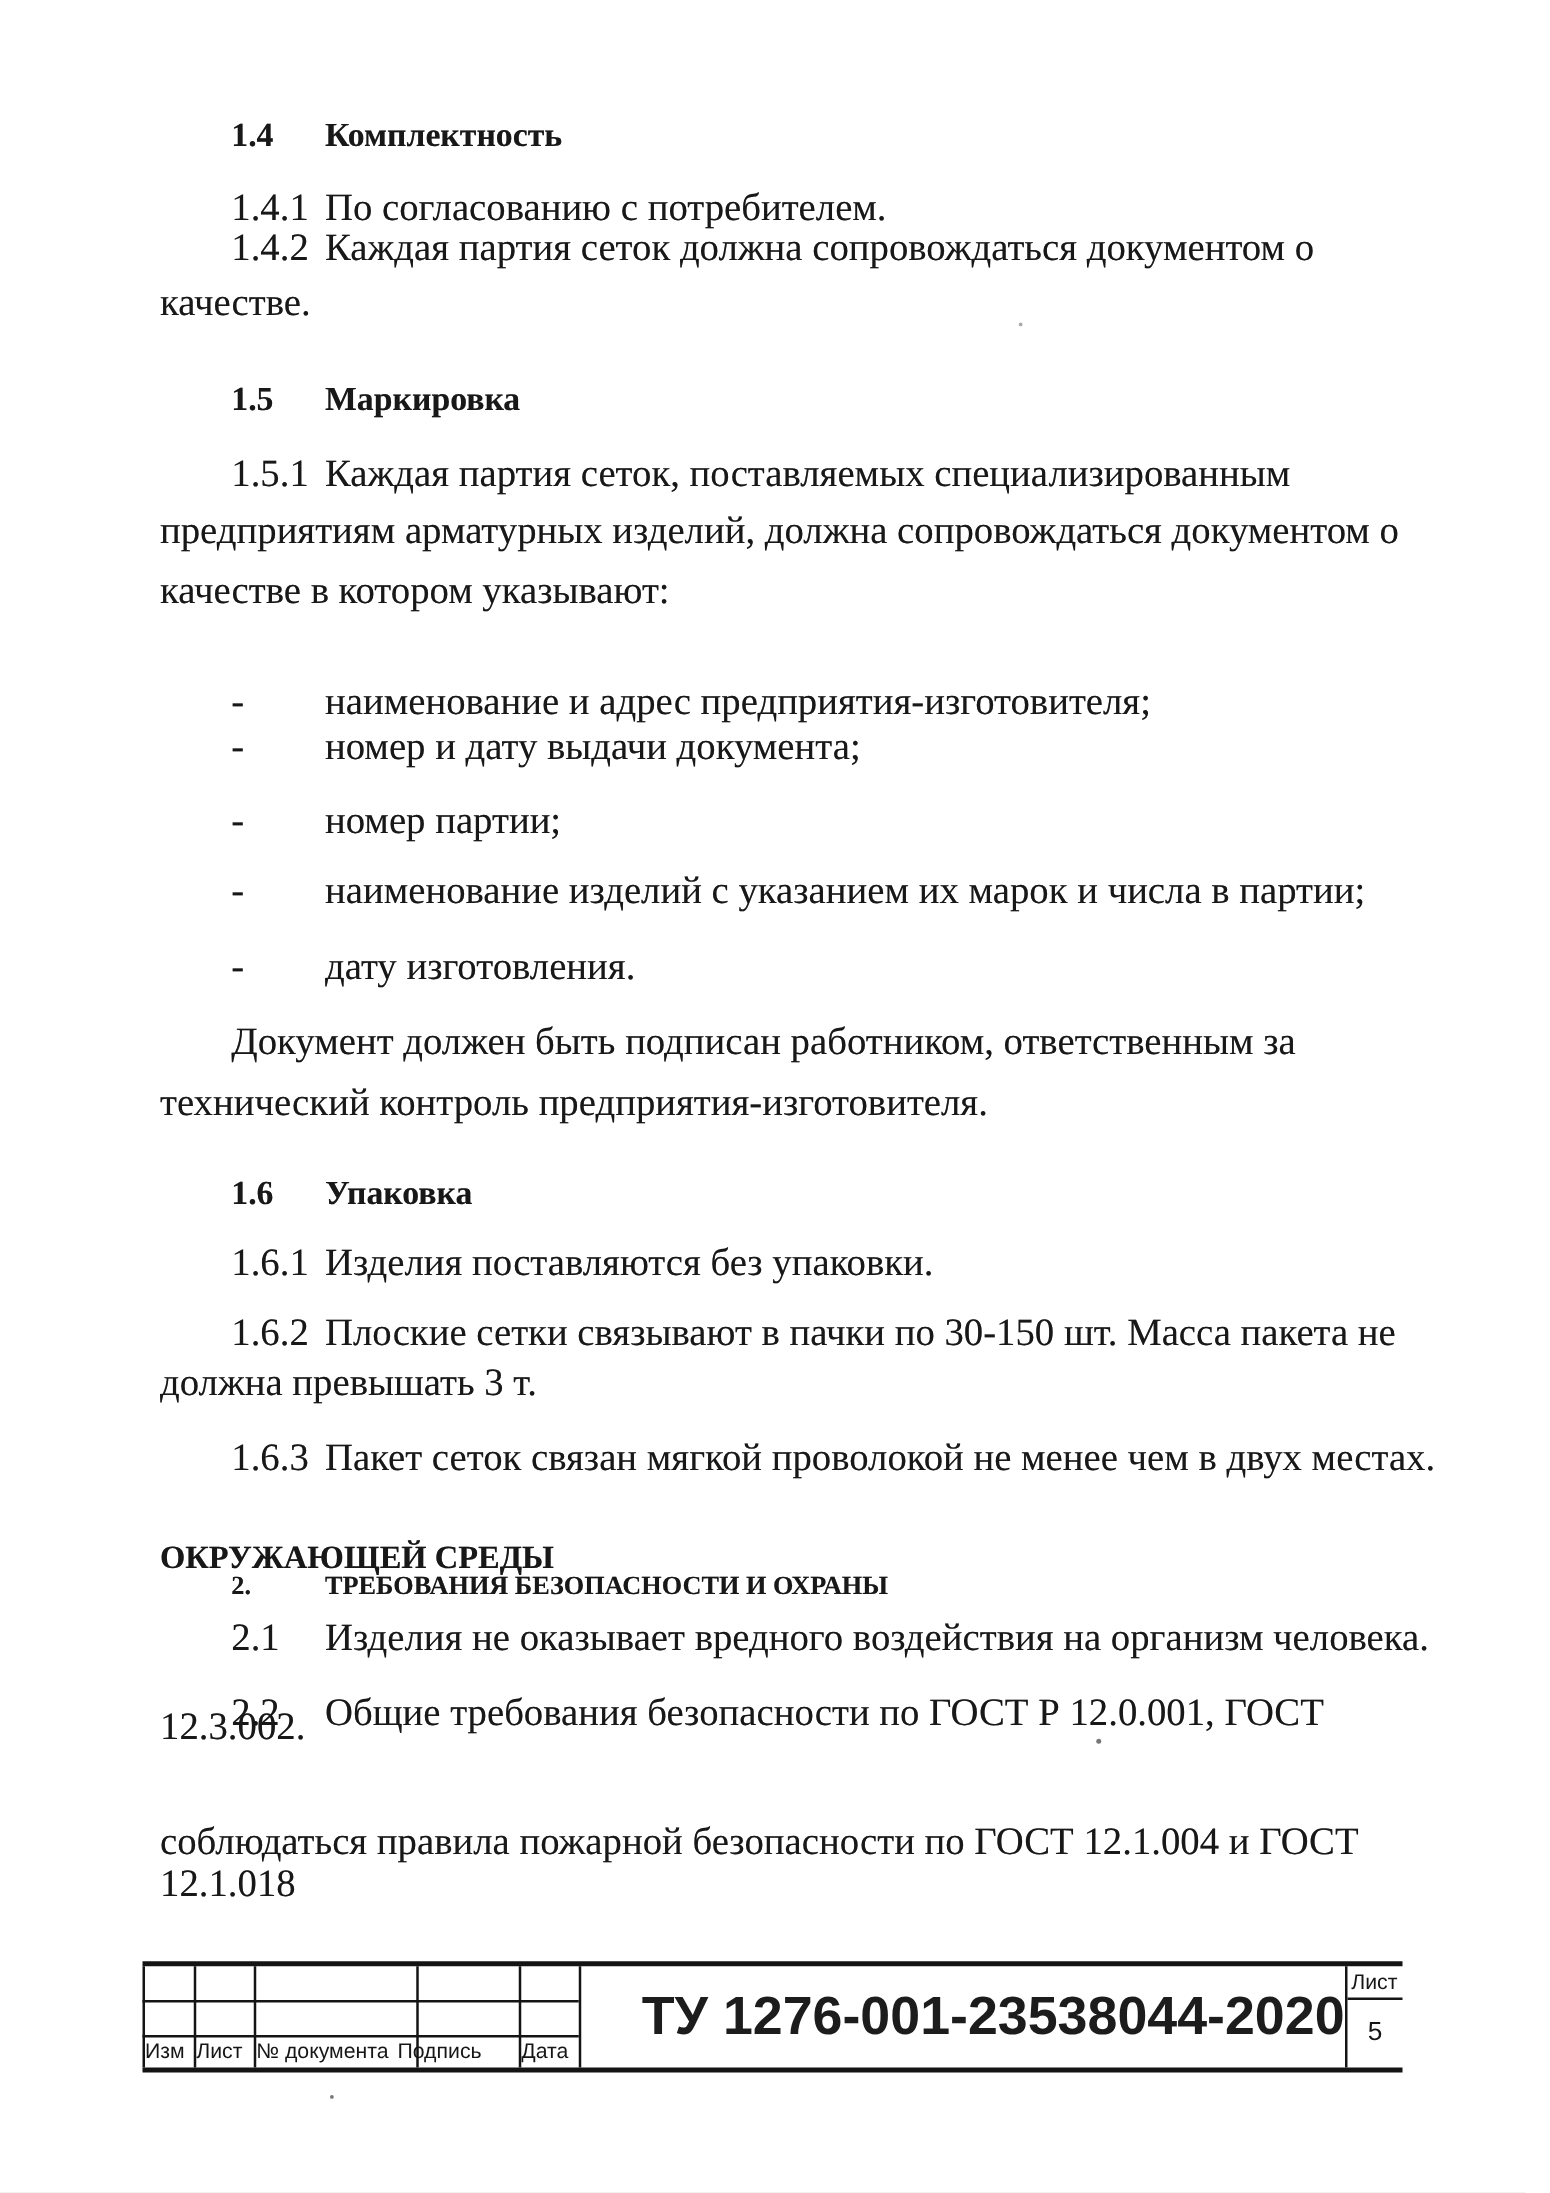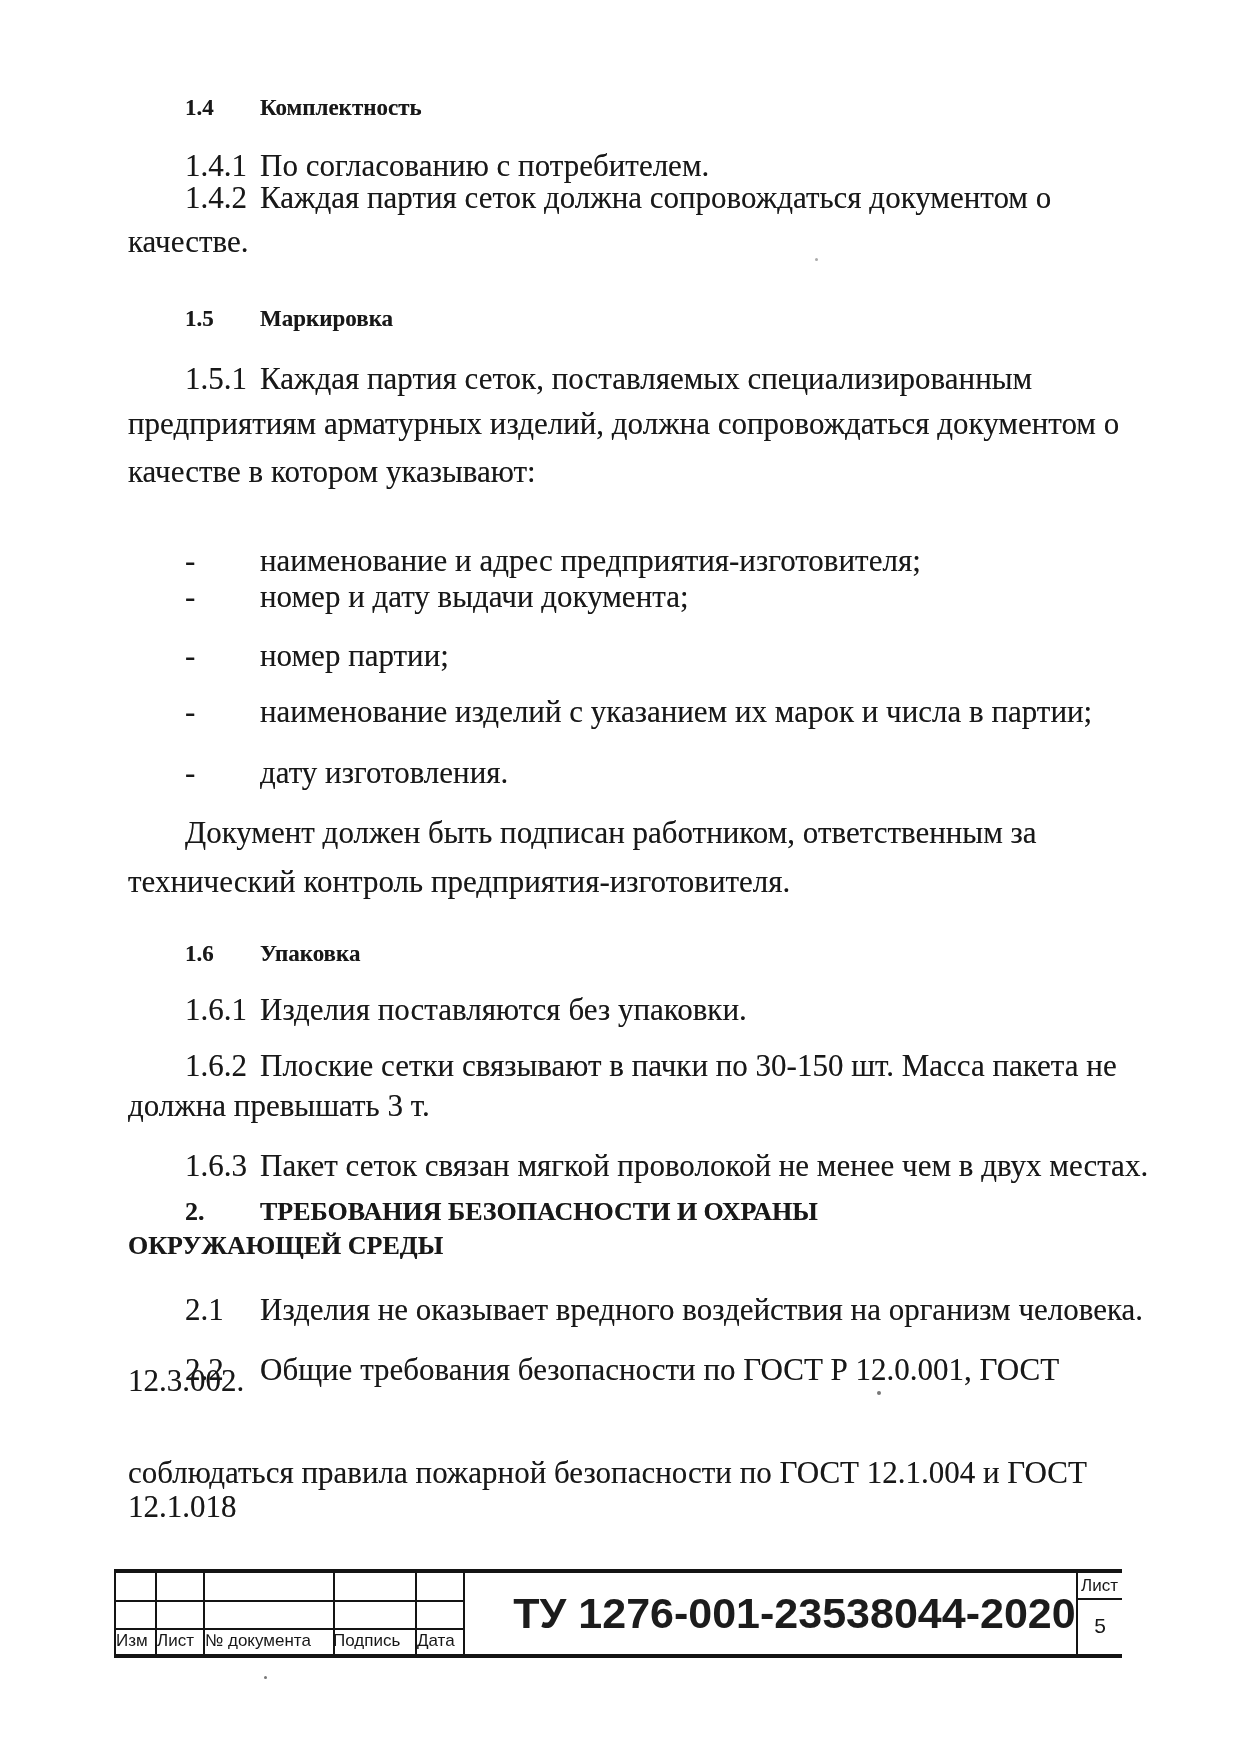--- a/index.html
+++ b/index.html
@@ -3,21 +3,21 @@
 <meta charset="utf-8">
 <style>
   html,body{margin:0;padding:0;background:#e8e8e8;}
   .page{
     position:relative;width:1240px;height:1754px;background:#ffffff;
     font-family:"Liberation Serif","DejaVu Serif",serif;color:#181818;
     overflow:hidden;margin:0 auto;
   }
   .ln{position:absolute;font-size:31px;line-height:32px;white-space:nowrap;
       text-shadow:0 0 0.5px rgba(10,10,10,0.45);}
-  .hd{font-weight:bold;font-size:23px;}
+  .hd{font-weight:bold;font-size:27px;}
   .numcol{display:inline-block;width:75px;}
   .speck{position:absolute;background:#777;border-radius:50%;}
 
   
   .stamp{
     position:absolute;left:114px;top:1569px;width:1008px;height:89px;
     border-top:4px solid #141414;border-bottom:4px solid #141414;
     box-sizing:border-box;font-family:"Liberation Sans","DejaVu Sans",sans-serif;
     color:#161616;
   }
@@ -67,21 +67,21 @@
 
   <div class="ln hd" style="left:185px;top:938px"><span class="numcol">1.6</span><span>Упаковка</span></div>
 
   <div class="ln" style="left:185px;top:994px"><span class="numcol">1.6.1</span><span>Изделия поставляются без упаковки.</span></div>
 
   <div class="ln" style="left:185px;top:1050px"><span class="numcol">1.6.2</span><span>Плоские сетки связывают в пачки по 30-150 шт. Масса пакета не</span></div>
   <div class="ln" style="left:128px;top:1090px">должна превышать 3 т.</div>
 
   <div class="ln" style="left:185px;top:1150px"><span class="numcol">1.6.3</span><span>Пакет сеток связан мягкой проволокой не менее чем в двух местах.</span></div>
 
-  <div class="ln hd" style="left:185px;top:1196px;font-size:26px"><span class="numcol">2.</span><span>ТРЕБОВАНИЯ БЕЗОПАСНОСТИ И ОХРАНЫ</span></div>
+  <div class="ln hd" style="left:185px;top:1252px;font-size:21px"><span class="numcol">2.</span><span>ТРЕБОВАНИЯ БЕЗОПАСНОСТИ И ОХРАНЫ</span></div>
   <div class="ln hd" style="left:128px;top:1230px;font-size:26px">ОКРУЖАЮЩЕЙ СРЕДЫ</div>
 
   <div class="ln" style="left:185px;top:1294px"><span class="numcol">2.1</span><span>Изделия не оказывает вредного воздействия на организм человека.</span></div>
 
   <div class="ln" style="left:185px;top:1354px"><span class="numcol">2.2</span><span>Общие требования безопасности по ГОСТ Р 12.0.001, ГОСТ</span></div>
   <div class="ln" style="left:128px;top:1365px">12.3.002.</div>
 
   <div class="ln" style="left:128px;top:1457px">соблюдаться правила пожарной безопасности по ГОСТ 12.1.004 и ГОСТ</div>
   <div class="ln" style="left:128px;top:1491px">12.1.018</div>
 
@@ -96,21 +96,21 @@
     <div class="vl" style="left:89px"></div>
     <div class="vl" style="left:219px"></div>
     <div class="vl" style="left:301px"></div>
 
     <div class="hl" style="top:27px"></div>
     <div class="hl" style="top:55px"></div>
 
     <div class="stamp-lbl" style="left:2px;width:39px">Изм</div>
     <div class="stamp-lbl" style="left:43px;width:46px">Лист</div>
     <div class="stamp-lbl" style="left:91px;width:128px">№ документа</div>
-    <div class="stamp-lbl" style="left:219px;width:68px">Подпись</div>
+    <div class="stamp-lbl" style="left:204px;width:68px">Подпись</div>
     <div class="stamp-lbl" style="left:303px;width:46px">Дата</div>
 
     <div class="stamp-mid">
         <span>ТУ 1276-001-23538044-2020</span>
       </div>
 
     <div class="stamp-right">
       <div class="sheet-hdr">Лист</div>
       <div class="sheet-val">5</div>
     </div>

